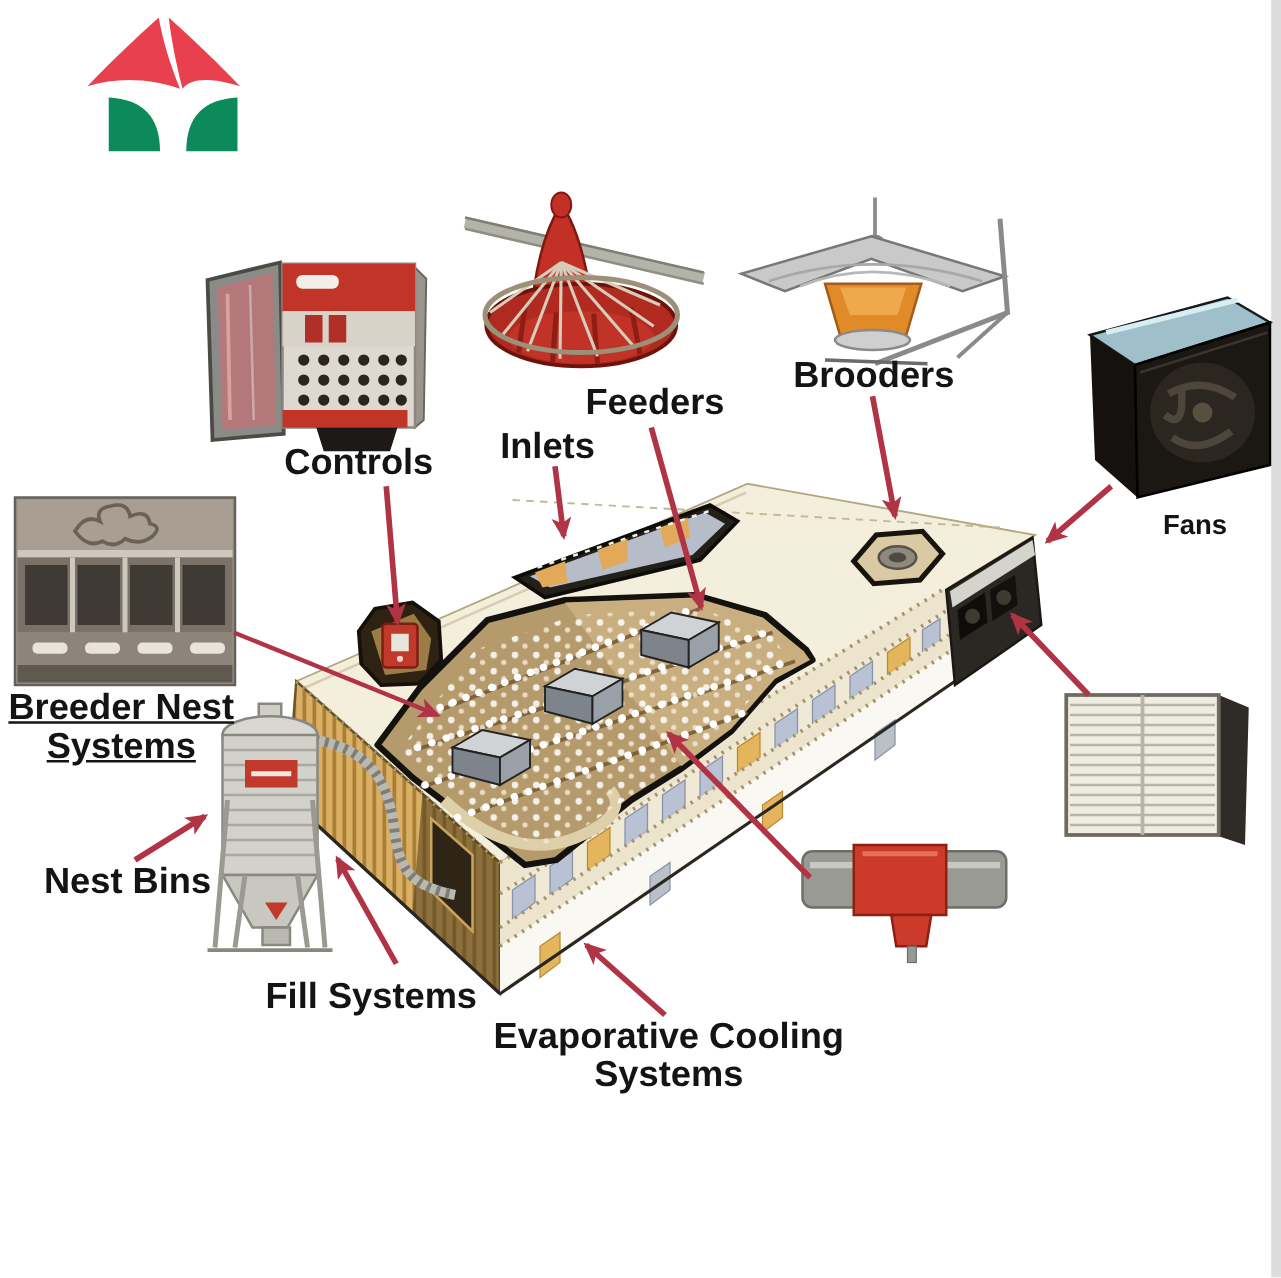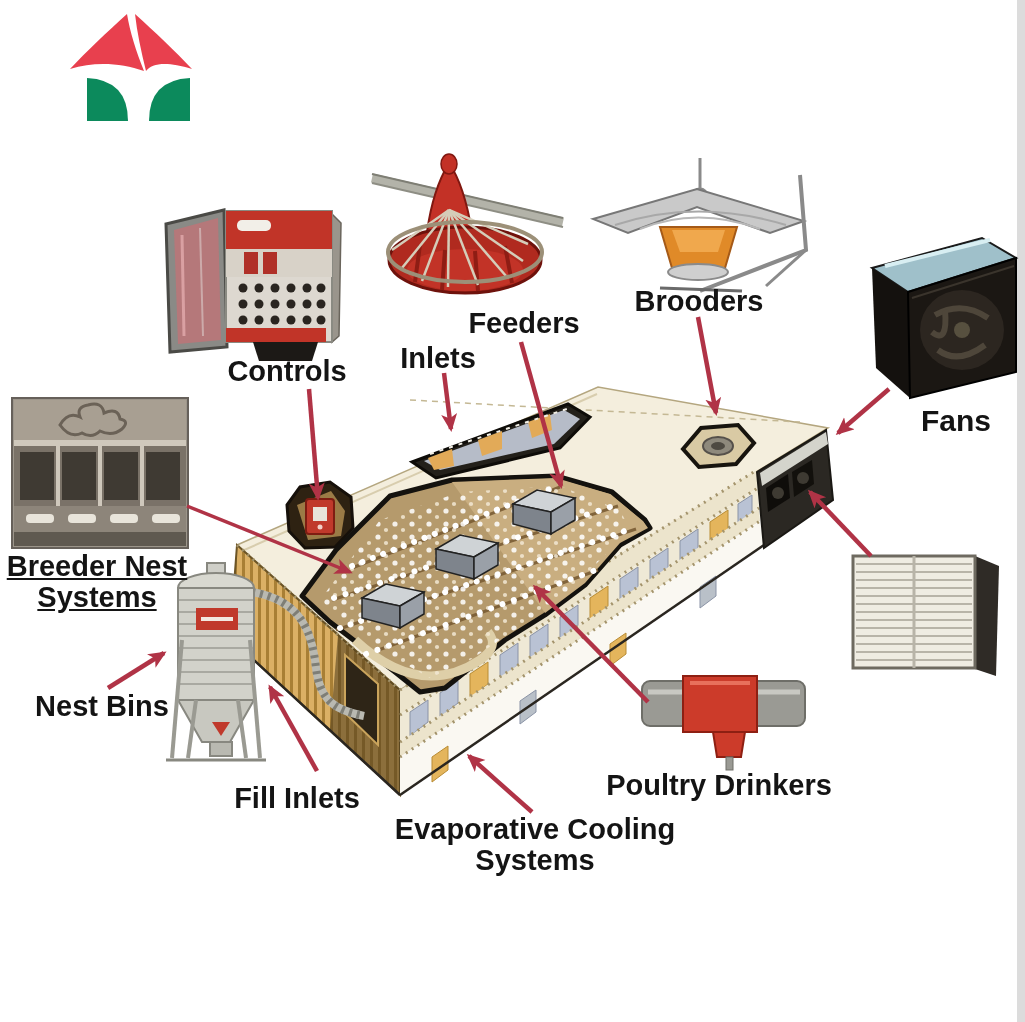--- a/index.html
+++ b/index.html
@@ -1,21 +1,21 @@
 <!DOCTYPE html>
 <html><head>
 <meta charset="utf-8">
 <style>
   html,body{margin:0;padding:0;background:#fff;}
   .canvas{position:relative;width:1025px;height:1022px;background:#ffffff;overflow:hidden;
           font-family:"Liberation Sans",sans-serif;}
   .scene{position:absolute;left:0;top:0;}
   .lbl{position:absolute;transform:translate(-50%,-50%);font-weight:700;font-size:29px;
        color:#141414;white-space:nowrap;text-align:center;line-height:31px;letter-spacing:0px;}
-  .lbl.big{font-size:30px;}
+  .lbl.big{font-size:22px;}
 </style>
 </head>
 <body>
 
 <div class="canvas">
 <svg class="scene" width="1025" height="1022" viewBox="0 0 1025 1022">
   <defs>
     <marker id="ah" markerUnits="userSpaceOnUse" markerWidth="20" markerHeight="18" refX="15" refY="8" orient="auto">
       <path d="M0,0 L18,8 L0,16 L4.5,8 Z" fill="#b03346"></path>
     </marker>
@@ -354,19 +354,18 @@
 <div class="lbl" style="left:287px;top:371px;">Controls</div>
 <div class="lbl" style="left:438px;top:358px;">Inlets</div>
 <div class="lbl" style="left:512px;top:323px;margin-left:12px;">Feeders</div>
 <div class="lbl" style="left:699px;top:301px;">Brooders</div>
 <div class="lbl big" style="left:956px;top:420px;">Fans</div>
 <div class="lbl" style="left:97px;top:582px;text-decoration:underline;">
   <span style="display:block;">Breeder Nest</span>
   <span style="display:block;">Systems</span>
 </div>
 <div class="lbl" style="left:102px;top:706px;">Nest Bins</div>
-<div class="lbl" style="left:297px;top:798px;">Fill Inlets</div>
+<div class="lbl" style="left:297px;top:798px;">Fill Systems</div>
 <div class="lbl" style="left:535px;top:845px;">
   <span style="display:block;text-align:right;">Evaporative Cooling</span>
   <span style="display:block;">Systems</span>
 </div>
-<div class="lbl" style="left:719px;top:785px;">Poultry Drinkers</div>
 </div>
 
 </body></html>

